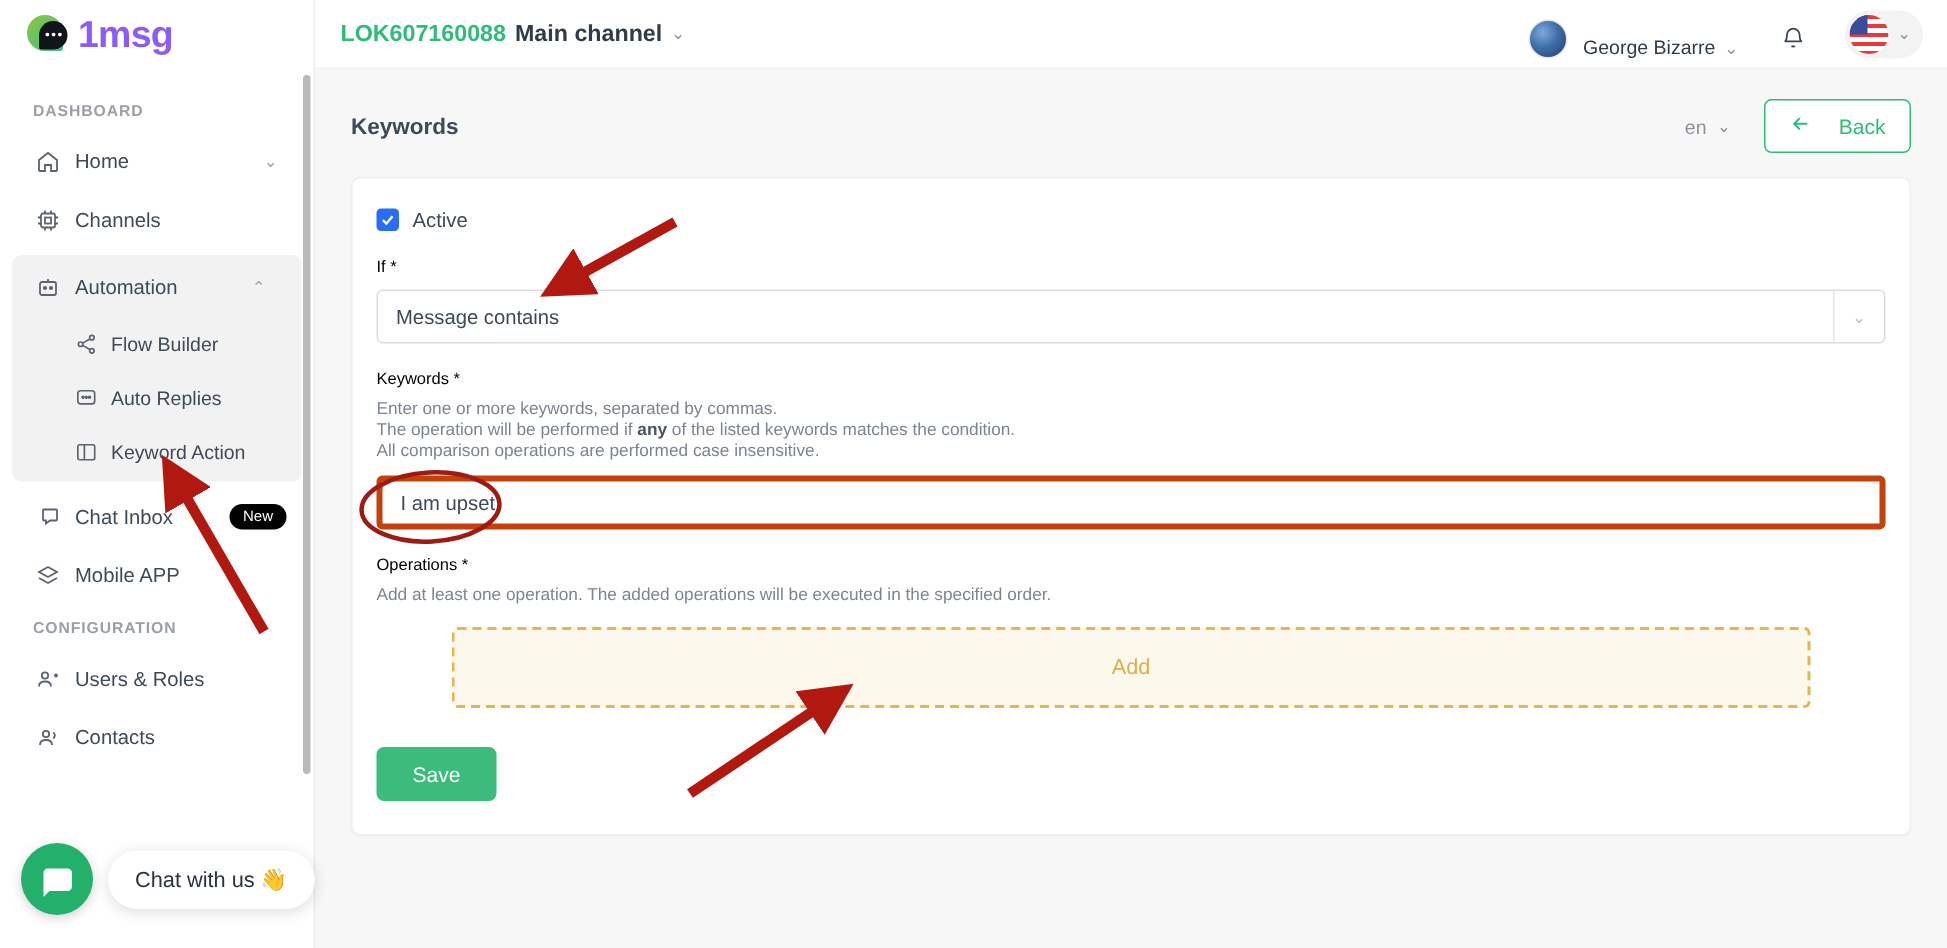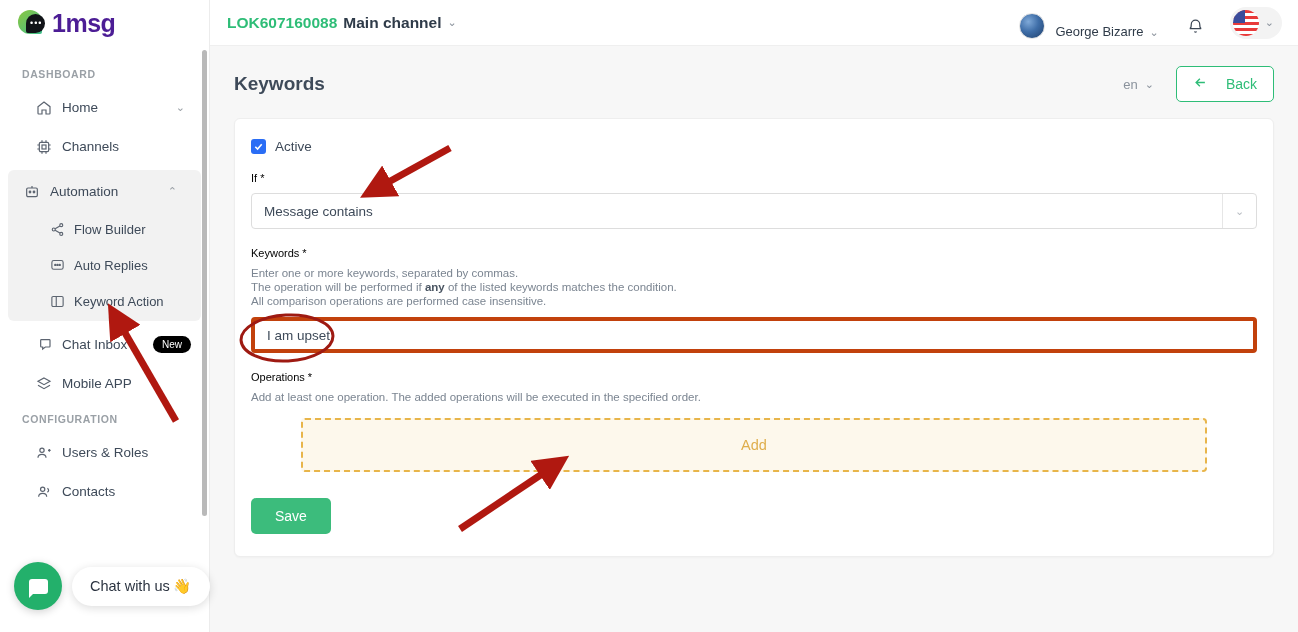--- a/index.html
+++ b/index.html
@@ -24,33 +24,33 @@
     border-radius: 50% 50% 8% 50%;
     background: linear-gradient(135deg,#8cc63f 0%, #3fbf8e 100%);
   }
   .logo-mark .bub {
     position: absolute; left: 8px; top: 6px; width: 19px; height: 19px;
     border-radius: 50% 50% 50% 10%; background: #111418;
   }
   .logo-mark .dots {
     position: absolute; left: 12px; top: 13px; color: #fff; font-size: 9px; line-height: 5px; letter-spacing: 1px;
   }
-  .logo-text { font-size: 25px; font-weight: 700; color: #4c1d95; margin-left: 4px; letter-spacing: -0.5px; }
+  .logo-text { font-size: 25px; font-weight: 700; color: #8b5cf6; margin-left: 4px; letter-spacing: -0.5px; }
 
   .side-scroll { position: relative; height: 586px; padding-top: 12px; }
   .side-track {
     position: absolute; right: 2px; top: 4px; width: 5px; height: 466px;
     background: #b9b9b9; border-radius: 3px;
   }
   .sec-label {
     font-size: 10.5px; color: #9aa0a6; letter-spacing: 0.6px;
     padding: 10px 0 8px 22px; font-weight: 700;
   }
   .nav-item {
-    display: flex; align-items: center; height: 39px; padding-left: 36px;
+    display: flex; align-items: center; height: 39px; padding-left: 24px;
     color: #3e4a59; font-size: 13.5px; cursor: pointer; position: relative;
   }
   .nav-item .ico { width: 24px; display: flex; align-items: center; color: #5c6470; }
   .nav-item .lbl { margin-left: 2px; }
   .nav-item .chev { position: absolute; right: 24px; color: #9aa0a6; font-size: 11px; }
   .group { background: #f2f2f2; border-radius: 6px; margin: 4px 8px; padding: 2px 0; }
   .group .nav-item { padding-left: 16px; }
   .sub-item {
     display: flex; align-items: center; height: 36px; padding-left: 42px;
     color: #3e4a59; font-size: 13px; cursor: pointer;
@@ -96,21 +96,21 @@
   .bell { margin-left: 28px; color: #3b4654; cursor: pointer; }
   .flag-wrap {
     margin-left: 26px; display: flex; align-items: center; background: #f3f3f3;
     border-radius: 16px; padding: 3px 8px 3px 3px; cursor: pointer;
   }
   .flag { width: 26px; height: 26px; border-radius: 50%; overflow: hidden; position: relative; background: #fff; }
   .flag .stripes { position: absolute; inset: 0; background: repeating-linear-gradient(#e83a3a 0 3px, #ffffff 3px 6px); }
   .flag .canton { position: absolute; left: 0; top: 0; width: 12px; height: 13px; background: #3b4c9b; }
 
   .page-head { display: flex; align-items: center; padding: 20px 24px 0 24px; }
-  .page-title { font-size: 19px; font-weight: 700; color: #3e4a59; }
+  .page-title { font-size: 15px; font-weight: 700; color: #3e4a59; }
   .page-head-right { margin-left: auto; display: flex; align-items: center; }
   .lang-sel { font-size: 13px; color: #8a929c; display: flex; align-items: center; cursor: pointer; }
   .lang-sel .chev { margin-left: 7px; font-size: 11px; }
   .back-btn {
     margin-left: 22px; border: 1px solid #2ebd77; color: #2ebd77; background: #fff;
     border-radius: 5px; padding: 8px 16px; font-size: 14px; display: flex;
     align-items: center; gap: 18px; cursor: pointer;
   }
 
   .card {

